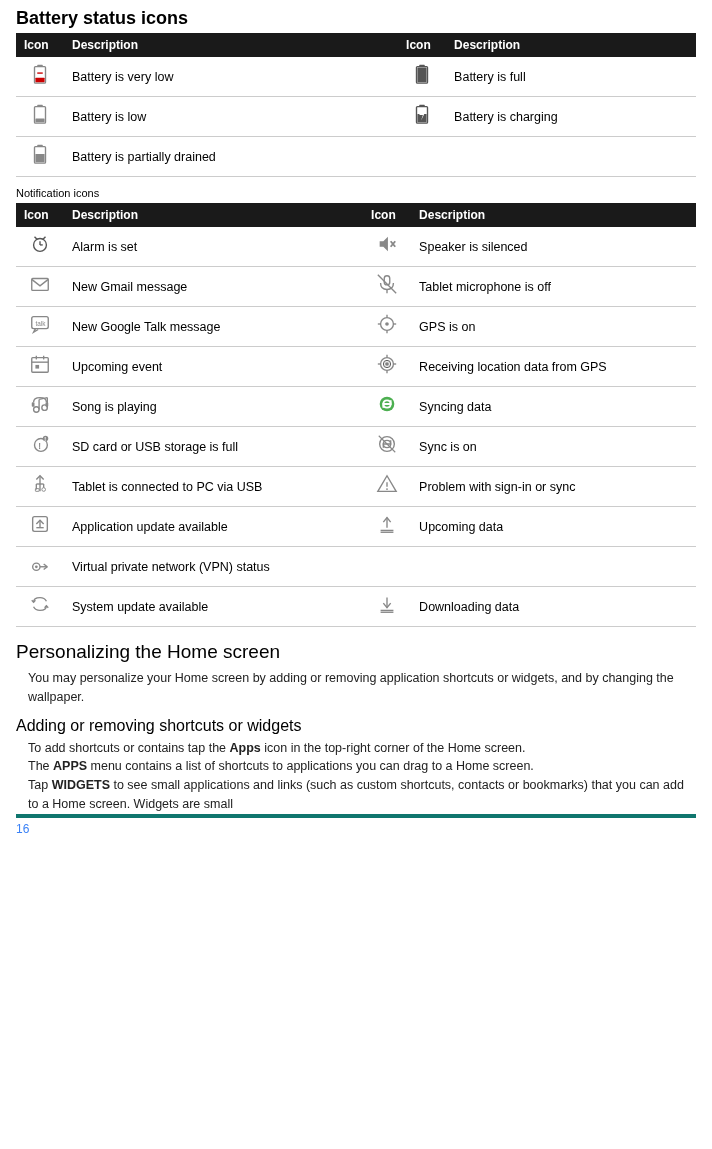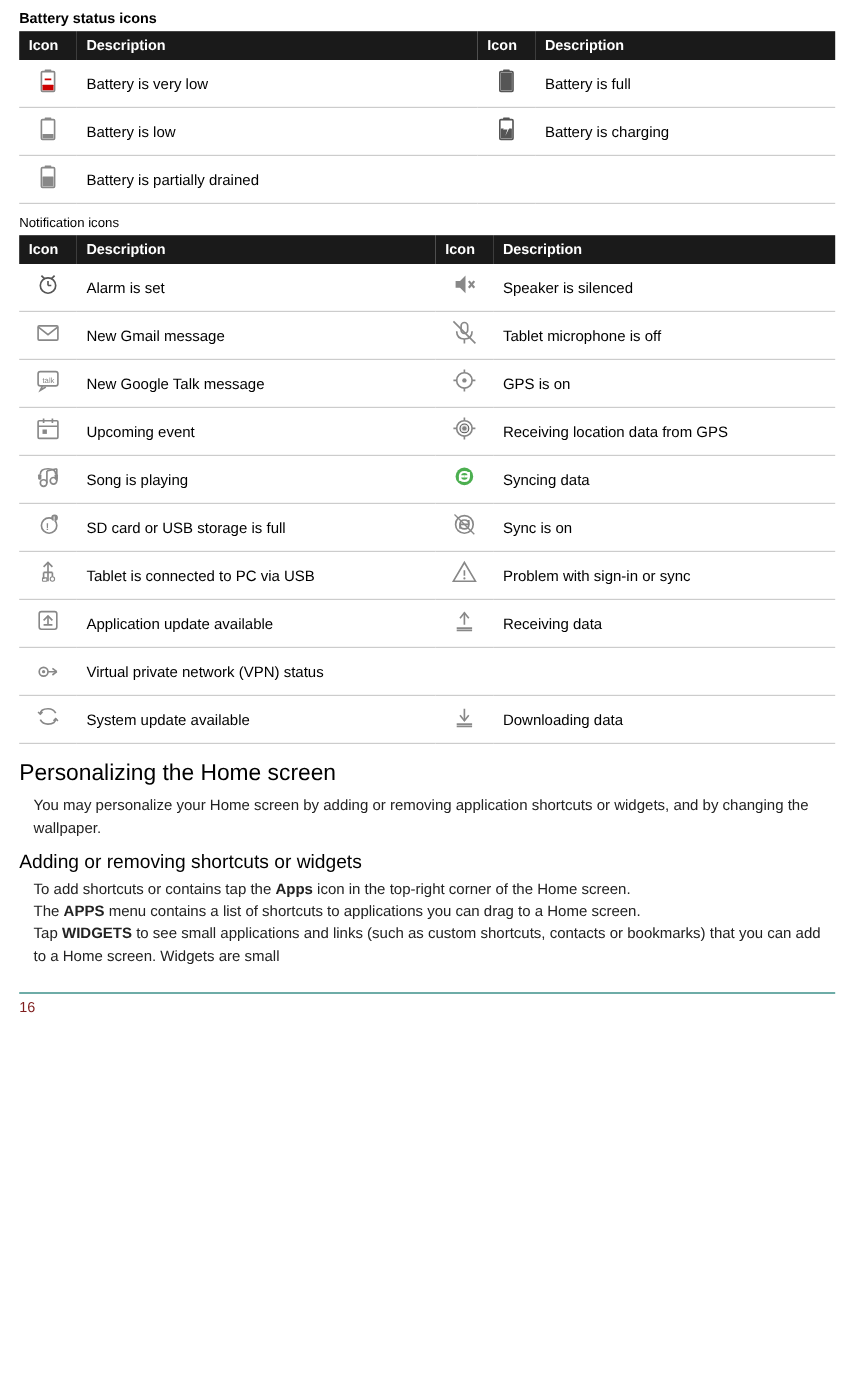--- a/index.html
+++ b/index.html
@@ -6,21 +6,21 @@
     body {
       font-family: Arial, Helvetica, sans-serif;
       font-size: 13px;
       color: #000;
       background: #fff;
       width: 712px;
       padding: 8px 16px 16px 16px;
     }
 
     .page-title {
-      font-size: 12px;
+      font-size: 18px;
       font-weight: bold;
       margin-bottom: 4px;
     }
 
     table {
       width: 100%;
       border-collapse: collapse;
       margin-bottom: 0;
     }
 
@@ -79,25 +79,24 @@
       margin: 0 12px;
       line-height: 1.5;
       color: #222;
     }
 
     .body-text b {
       font-weight: bold;
     }
 
     .page-footer {
-      margin-top: 20px;
-      border-top: 1px solid #0f766e;
+      border-top: 4px solid #0f766e;
       padding-top: 4px;
       font-size: 12px;
-      color: #7f1d1d;
+      color: #3b82f6;
     }
 
     .icon-svg {
       width: 22px;
       height: 22px;
       display: inline-block;
     }
   </style>
 </head>
 <body>
@@ -355,21 +354,21 @@
       </td>
       <td>Application update available</td>
       <td class="icon-cell">
         <svg class="icon-svg" viewBox="0 0 24 24" fill="none">
           <polyline points="8,10 12,5 16,10" stroke="#888" stroke-width="1.5" fill="none"></polyline>
           <line x1="12" y1="5" x2="12" y2="16" stroke="#888" stroke-width="1.5"></line>
           <line x1="5" y1="19" x2="19" y2="19" stroke="#888" stroke-width="1.5"></line>
           <line x1="5" y1="21" x2="19" y2="21" stroke="#888" stroke-width="1.5"></line>
         </svg>
       </td>
-      <td>Receiving data</td>
+      <td>Upcoming data</td>
     </tr>
 
     <tr>
       <td class="icon-cell">
         <svg class="icon-svg" viewBox="0 0 24 24" fill="none">
           <circle cx="8" cy="15" r="4" stroke="#888" stroke-width="1.5" fill="none"></circle>
           <line x1="12" y1="15" x2="20" y2="15" stroke="#888" stroke-width="1.5"></line>
           <line x1="16" y1="12" x2="20" y2="15" stroke="#888" stroke-width="1.5"></line>
           <line x1="16" y1="18" x2="20" y2="15" stroke="#888" stroke-width="1.5"></line>
           <circle cx="8" cy="15" r="1.5" fill="#888"></circle>

